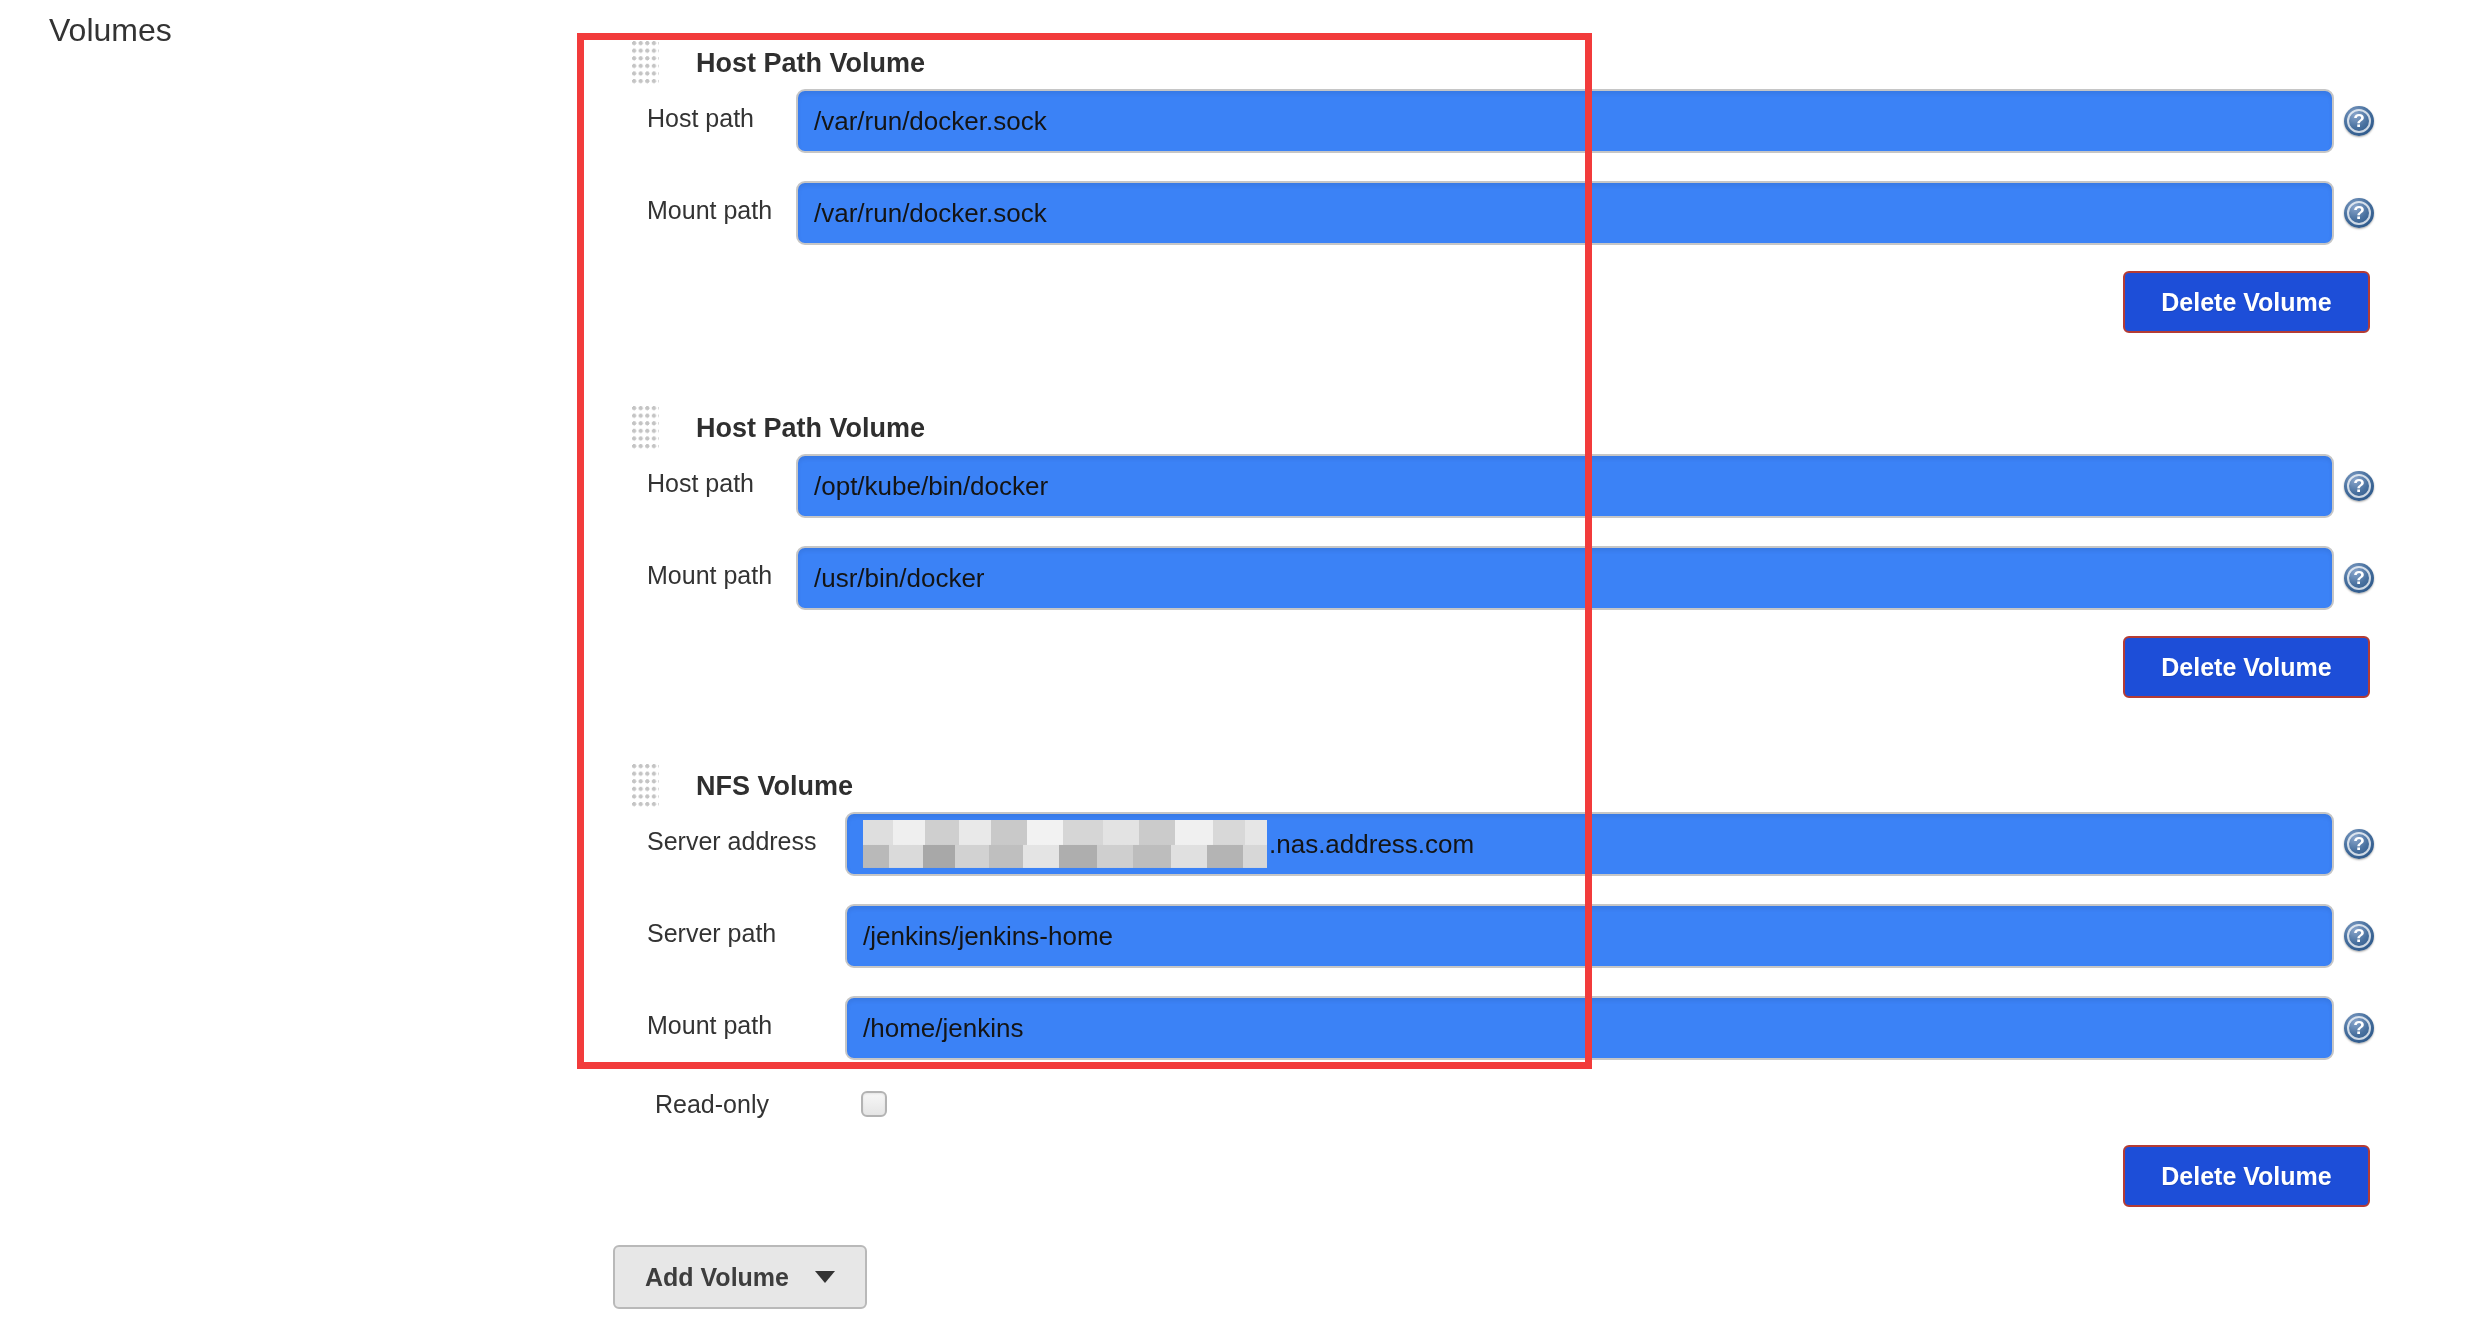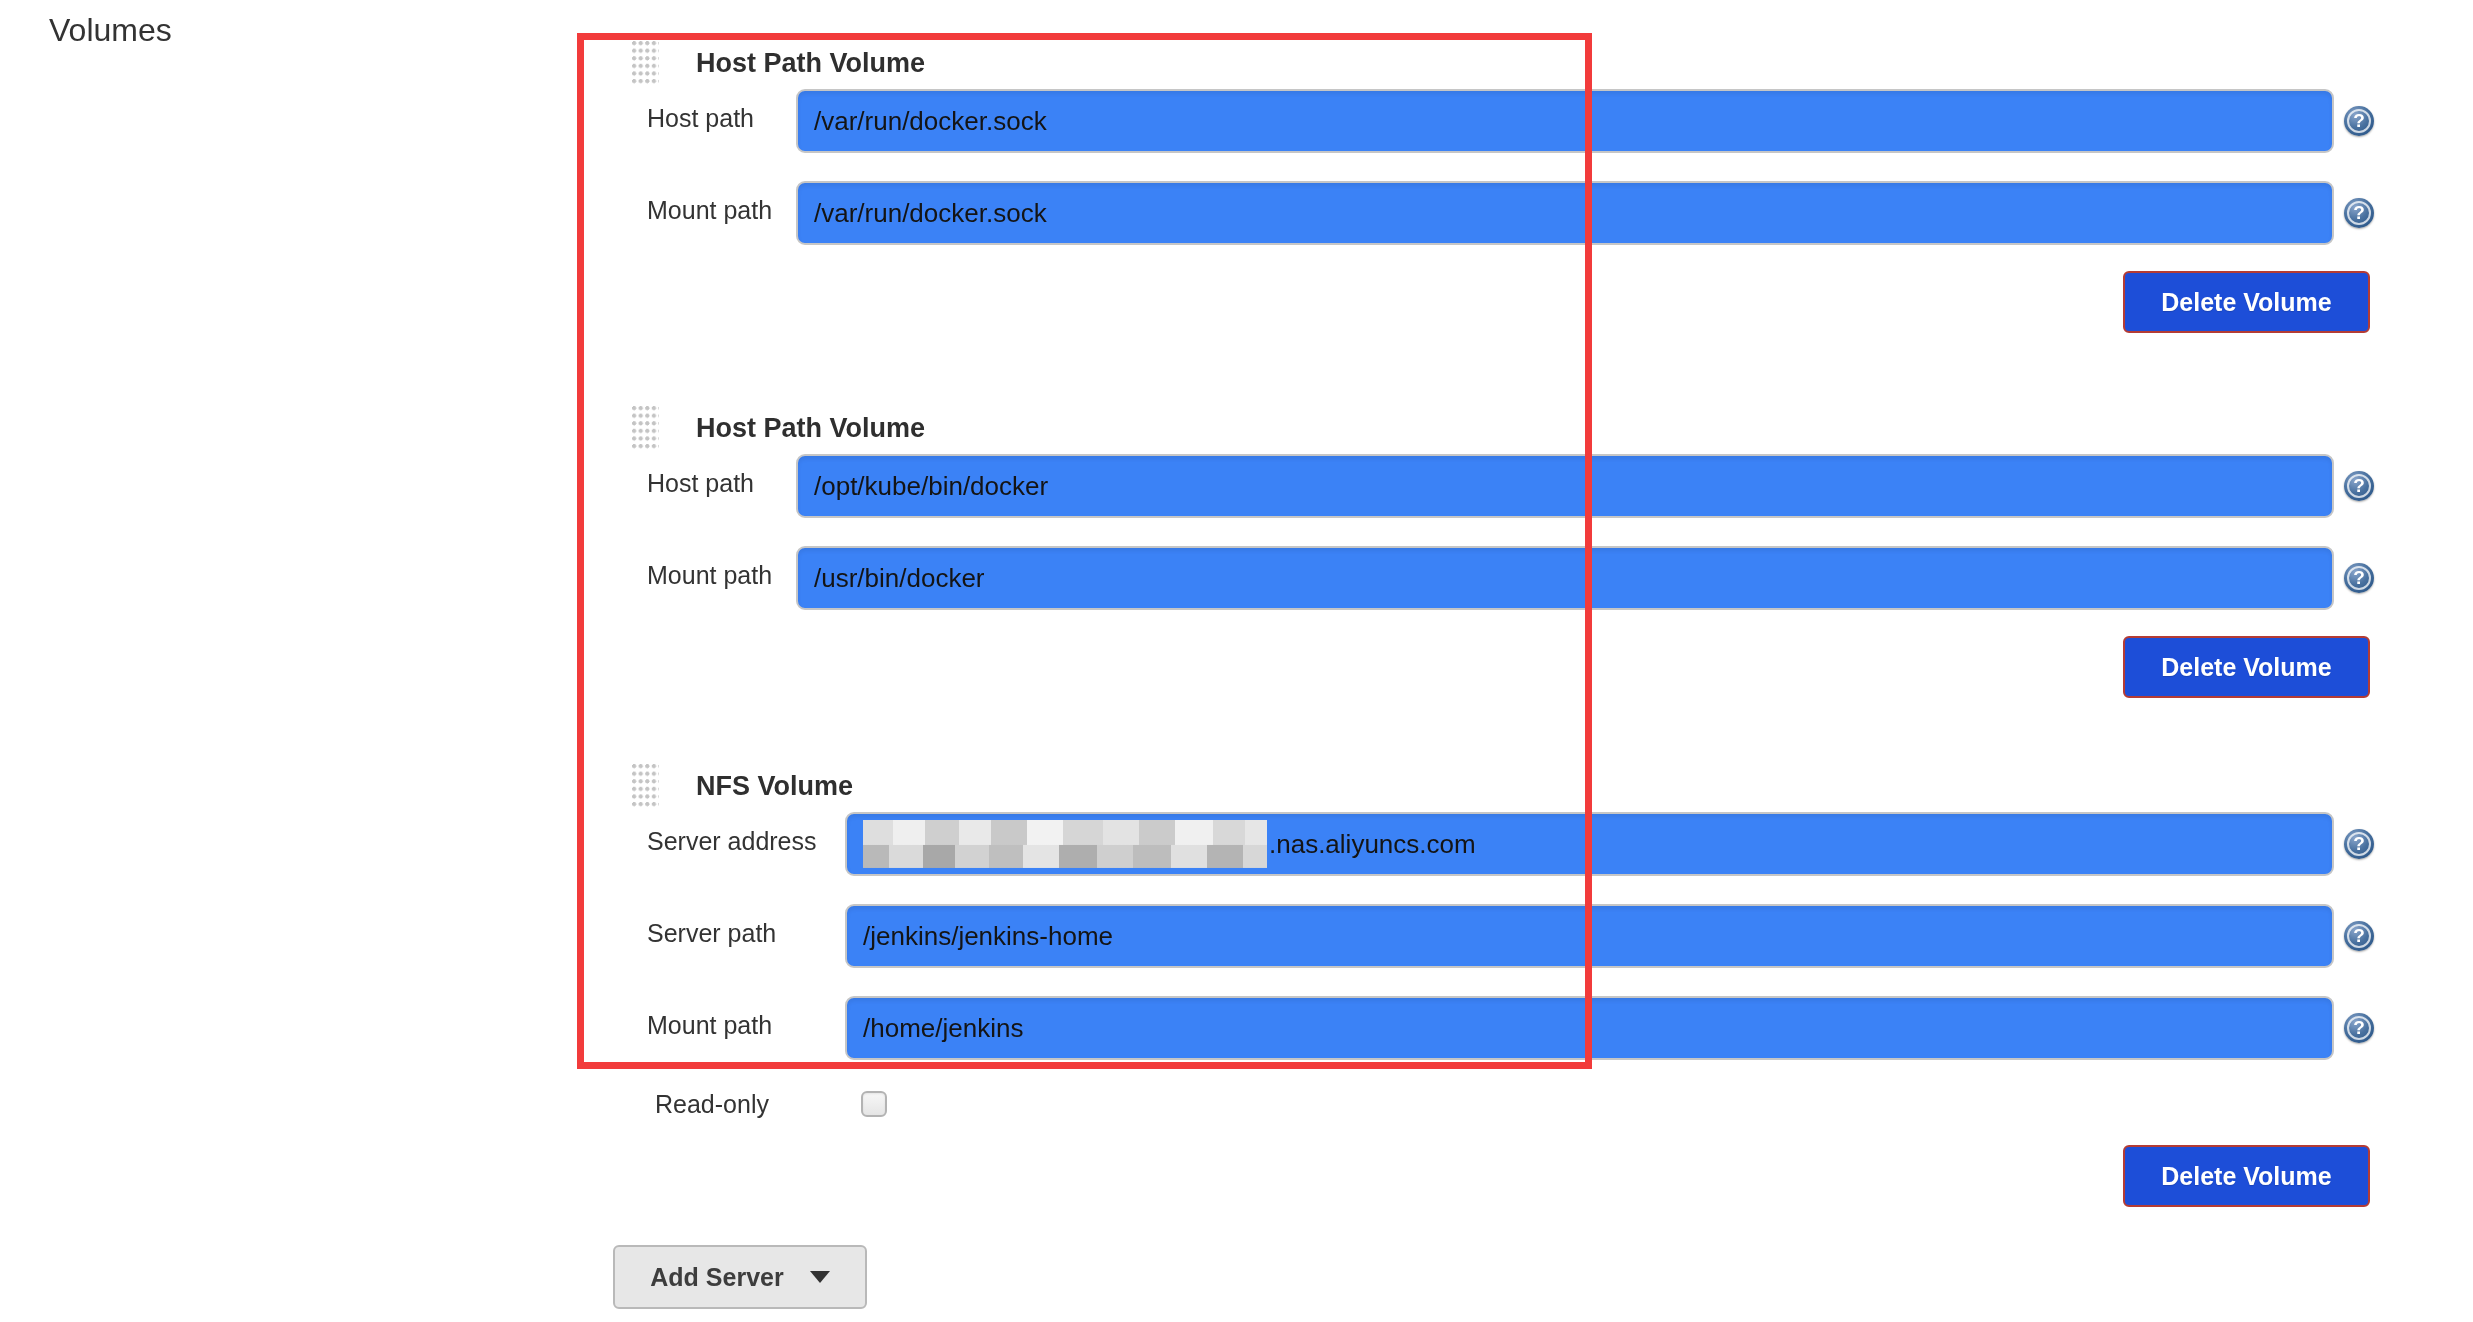--- a/index.html
+++ b/index.html
@@ -176,21 +176,21 @@
   <section class="volume-block nfs" style="top:763px;">
     <div class="block-header">
       <span class="drag-handle"></span>
       <span class="block-title">NFS Volume</span>
     </div>
     <div class="rows">
       <div class="field-row first">
         <span class="field-label">Server address</span>
         <div class="text-field text-field-static" role="textbox">
           <span class="mosaic"></span>
-            <span>.nas.aliyuncs.com</span>
+            <span>.nas.address.com</span>
         </div>
         <span class="help-icon">
             <span class="help-glyph">?</span>
           </span>
       </div>
       <div class="field-row">
         <span class="field-label">Server path</span>
         <input class="text-field" type="text" value="/jenkins/jenkins-home" style="">
         <span class="help-icon">
             <span class="help-glyph">?</span>
@@ -207,19 +207,19 @@
         <span class="field-label">Read-only</span>
         <span class="checkbox" role="checkbox" aria-checked="false"></span>
       </div>
       <div class="delete-row">
         <button class="btn-delete">Delete Volume</button>
       </div>
     </div>
   </section>
 
   <button class="btn-add">
-    <span>Add Server</span>
+    <span>Add Volume</span>
     <span class="caret-down"></span>
   </button>
 
   <div class="annotation-box"></div>
 
 </div>
 
 </body></html>

